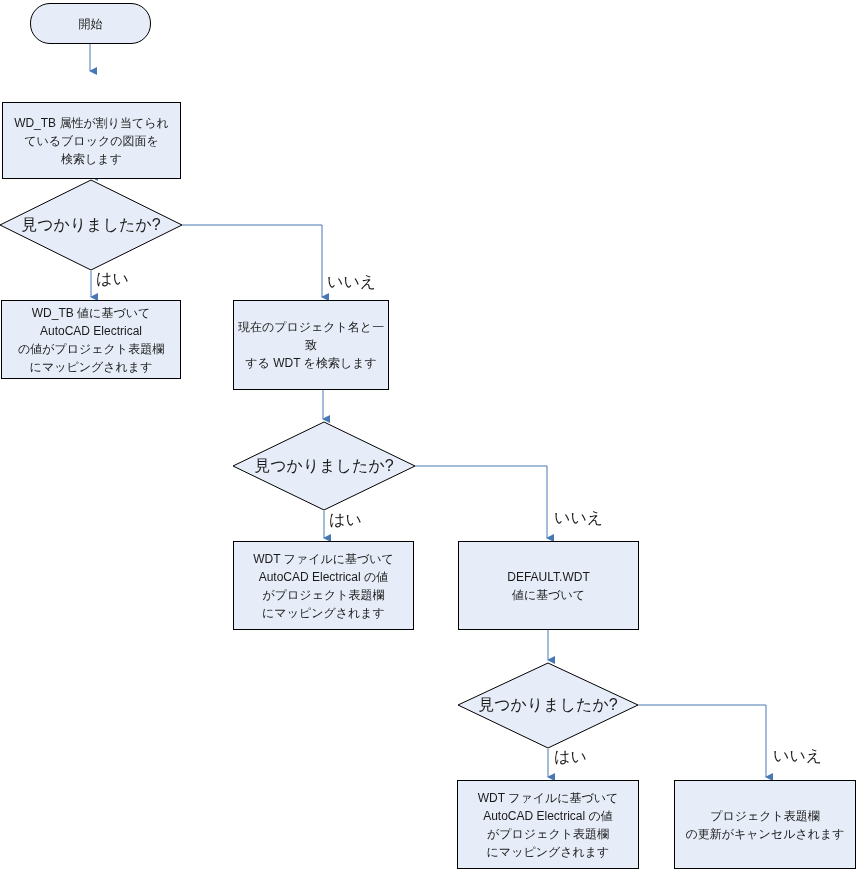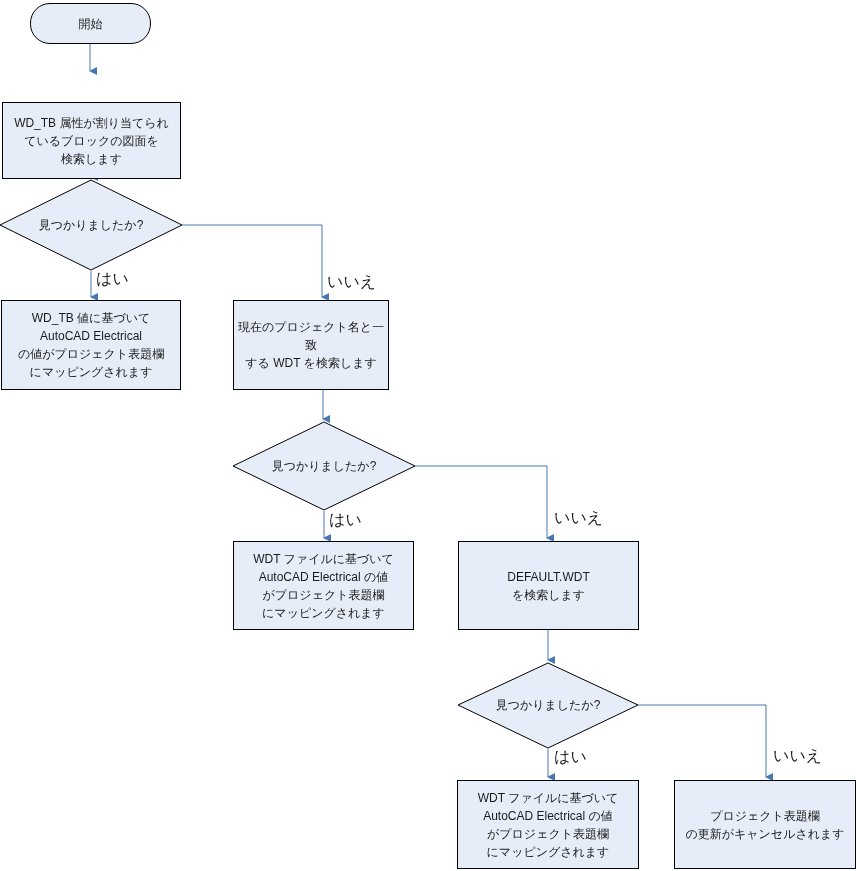--- a/index.html
+++ b/index.html
@@ -29,21 +29,21 @@
     font-size: 12px;
     line-height: 18px;
     white-space: pre-line;
   }
   .terminator {
     border-radius: 20px;
   }
   .diamond-label {
     position: absolute;
     text-align: center;
-    font-size: 12px;
+    font-size: 16px;
     line-height: 16px;
     white-space: pre-line;
   }
   .edge-label {
     position: absolute;
     font-size: 16px;
     line-height: 15px;
     white-space: nowrap;
   }
 </style>
@@ -74,35 +74,35 @@
     <polyline points="548,749 548,777" fill="none" stroke="#4878b4" stroke-width="1" marker-end="url(#arrow)"></polyline>
     <polyline points="638,705 766,705 766,777" fill="none" stroke="#4878b4" stroke-width="1" marker-end="url(#arrow)"></polyline>
   </svg>
 
   <div class="node terminator" style="left:30px; top:3px; width:121px; height:41px;">開始</div>
 
   <div class="node" style="left:2px; top:74px; width:179px; height:77px;margin-top:28px;">WD_TB 属性が割り当てられ
 ているブロックの図面を
 検索します</div>
 
-  <div class="node" style="left:1px; top:300px; width:180px; height:90px;">WD_TB 値に基づいて
+  <div class="node" style="left:1px; top:300px; width:180px; height:79px;">WD_TB 値に基づいて
 AutoCAD Electrical
 の値がプロジェクト表題欄
 にマッピングされます</div>
 
   <div class="node" style="left:233px; top:300px; width:156px; height:90px;">現在のプロジェクト名と一致
 する WDT を検索します</div>
 
   <div class="node" style="left:233px; top:541px; width:181px; height:89px;">WDT ファイルに基づいて
 AutoCAD Electrical の値
 がプロジェクト表題欄
 にマッピングされます</div>
 
   <div class="node" style="left:458px; top:541px; width:181px; height:89px;">DEFAULT.WDT
-を検索します</div>
+値に基づいて</div>
 
   <div class="node" style="left:457px; top:780px; width:182px; height:89px;">WDT ファイルに基づいて
 AutoCAD Electrical の値
 がプロジェクト表題欄
 にマッピングされます</div>
 
   <div class="node" style="left:674px; top:780px; width:182px; height:89px;">プロジェクト表題欄
 の更新がキャンセルされます</div>
 
   <div class="diamond-label" style="left:11px; top:217px; width:160px;">見つかりましたか?</div>

